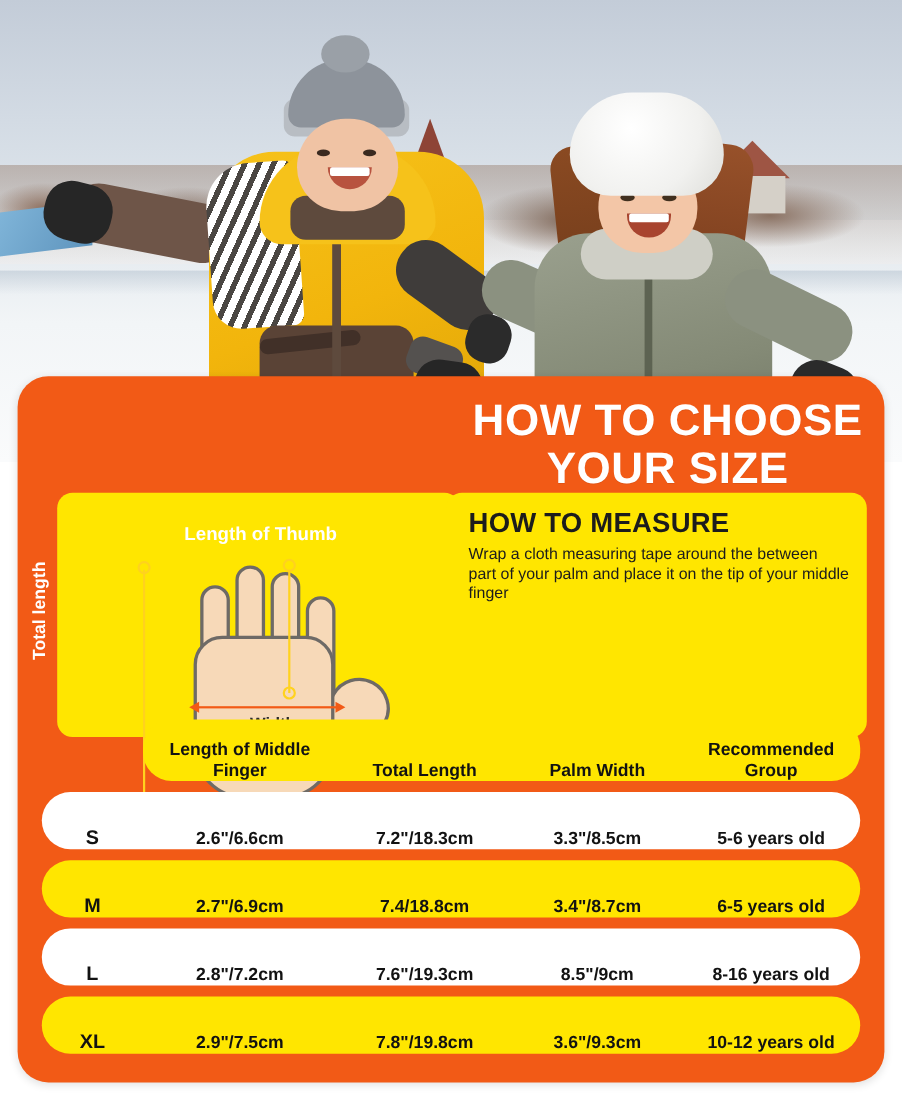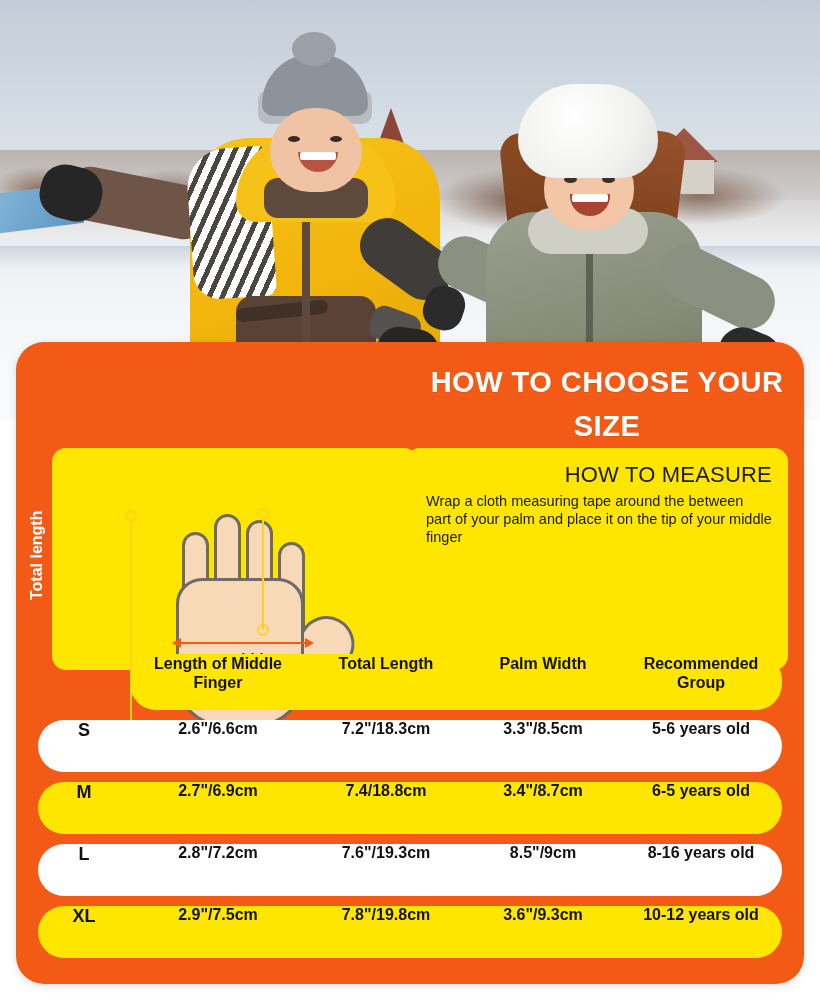--- a/index.html
+++ b/index.html
@@ -231,21 +231,21 @@
     border-radius: 28px;
     box-shadow: 0 2px 8px rgba(0,0,0,0.12);
   }
 
   .headline {
     position: absolute;
     left: 408px; top: 18px;
     width: 366px;
     color: #ffffff;
     font-weight: 800;
-    font-size: 29px;
+    font-size: 40px;
     line-height: 44px;
     letter-spacing: 0.5px;
     text-align: center;
     text-shadow: 0 1px 0 rgba(0,0,0,0.07);
   }
 
   
   .diagram {
     position: absolute;
     left: 18px; top: 108px;
@@ -324,40 +324,40 @@
   .info {
     position: absolute;
     left: 390px; top: 106px;
     width: 382px; height: 222px;
     background: #ffe600;
     border-radius: 14px;
     padding: 12px 16px 10px 20px;
   }
   .info h3 {
     margin: 2px 0 4px 0;
-    font-size: 22px; font-weight: 400; color: #1c1c1c;
-    text-align: right; letter-spacing: 0.2px;
+    font-size: 25px; font-weight: 700; color: #1c1c1c;
+    text-align: left; letter-spacing: 0.2px;
   }
   .info p {
     margin: 0 0 12px 0;
     font-size: 14.5px; line-height: 18px; color: #1c1c1c; font-weight: 500;
   }
   .info-left-bg {
     position: absolute; left: 36px; top: 106px; width: 366px; height: 222px;
     background: #ffe600; border-radius: 14px;
   }
 
   
   .table {
     position: absolute;
     left: 22px; top: 312px;
     width: 744px;
   }
   .row {
-    display: flex; align-items: flex-start;
+    display: flex; align-items: flex-end;
     height: 52px; margin-bottom: 10px;
     border-radius: 26px;
   }
   .row.header {
     background: #ffe600; margin-left: 92px; width: 652px; height: 56px;
     border-radius: 26px;
   }
   .row.white { background: #ffffff; }
   .row.yellow { background: #ffe600; }
   .cell {
@@ -434,20 +434,21 @@
     </div>
   </div>
 
   <div class="panel">
 
     <div class="headline">HOW TO CHOOSE YOUR SIZE</div>
 
     <div class="info-left-bg"></div>
 
     <div class="diagram">
+      <div class="thumb-label">Length of Thumb</div>
       <div class="total-label">Total length</div>
 
       <div class="total-measure"></div>
       <div class="tot-dot-top"></div>
       <div class="tot-dot-bot"></div>
 
       <div class="hand">
         <div class="thumbshape"></div>
         <div class="finger f1"></div>
         <div class="finger f2"></div>

